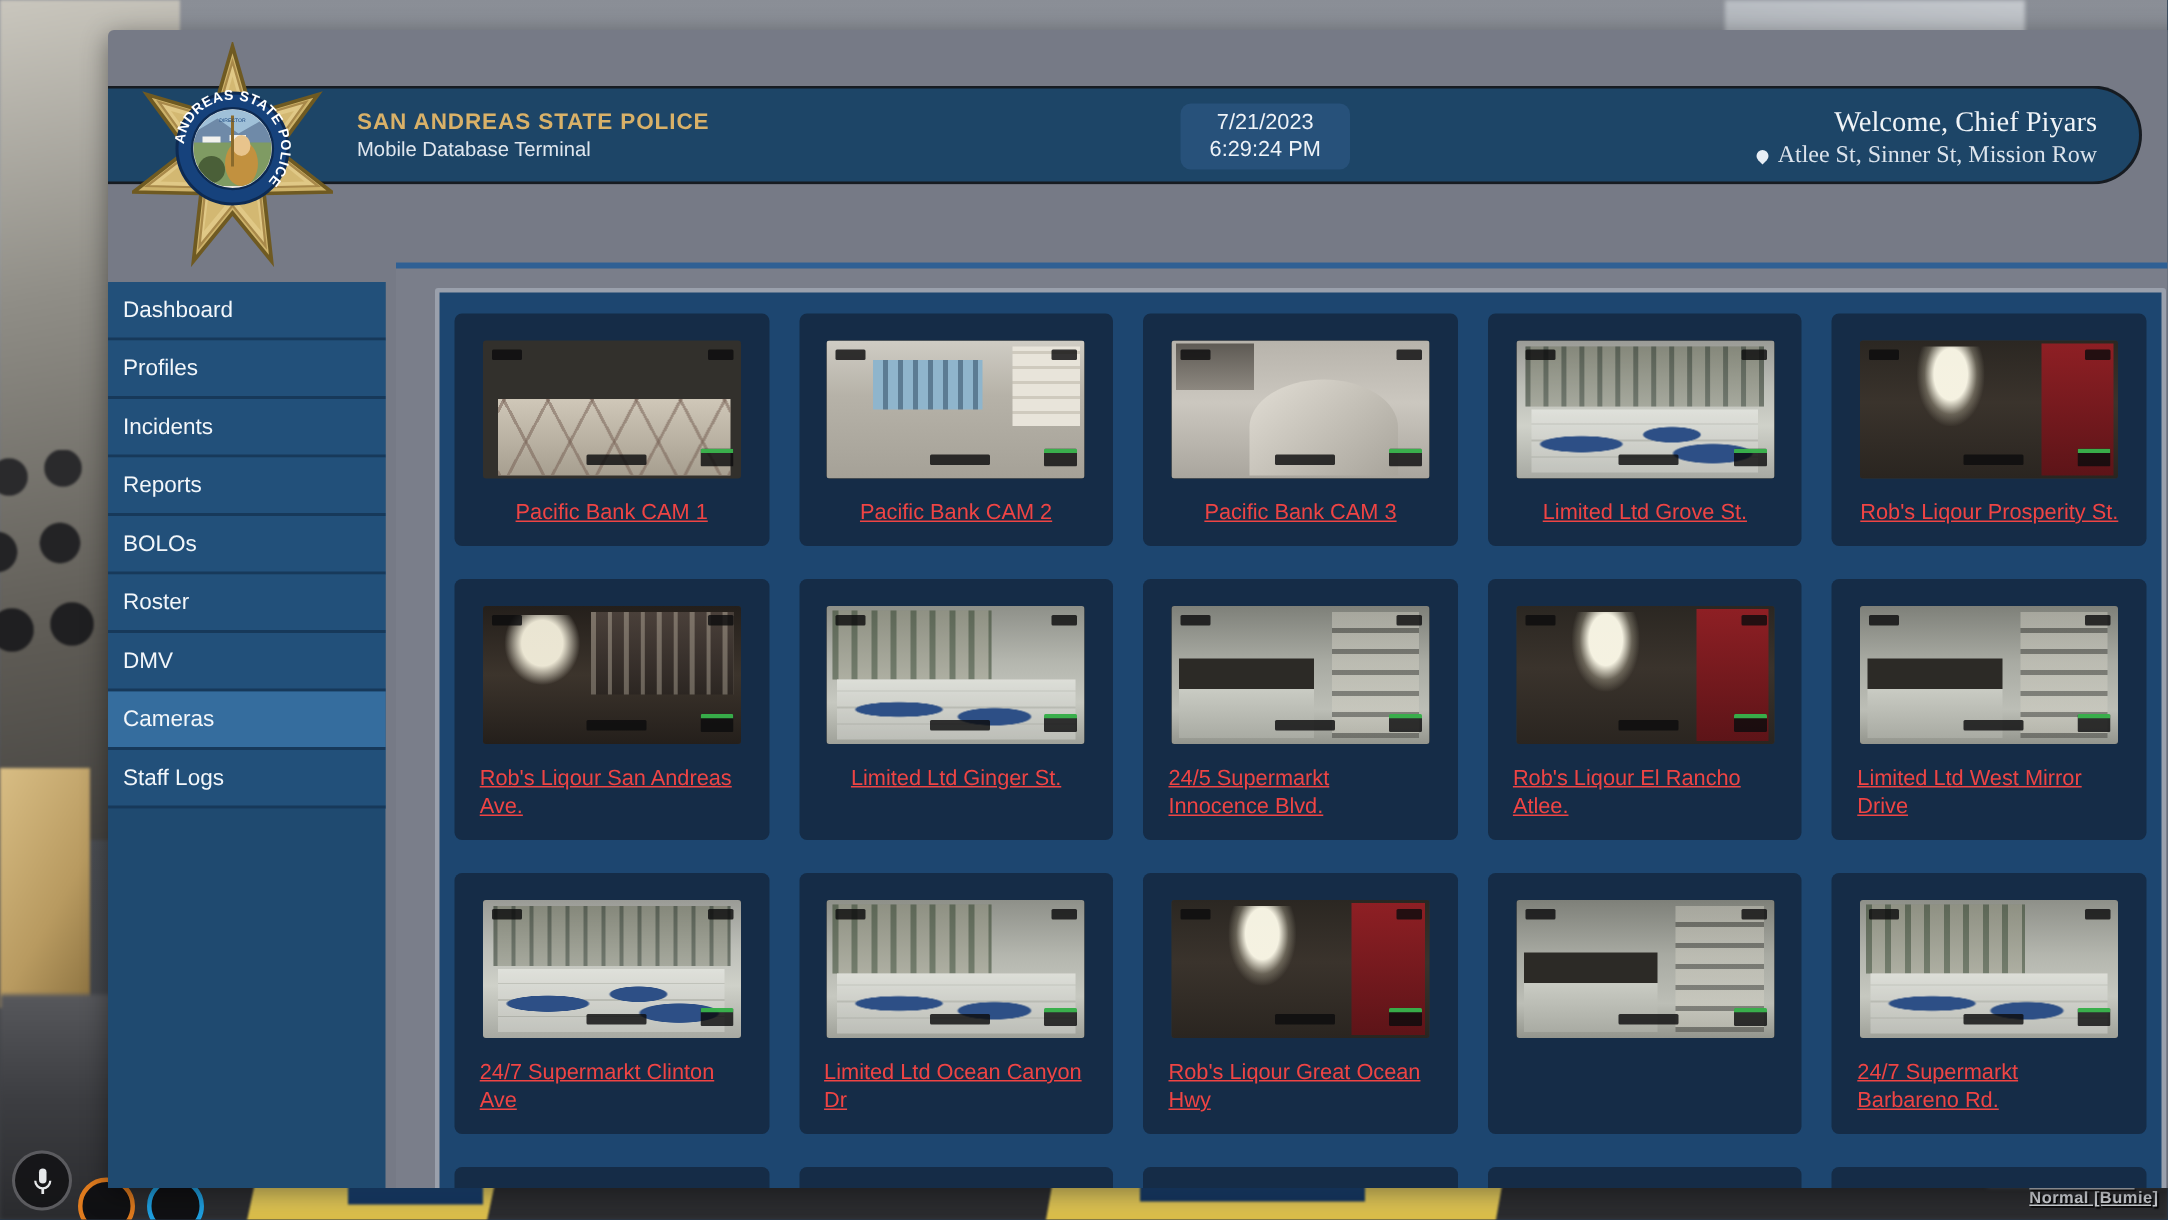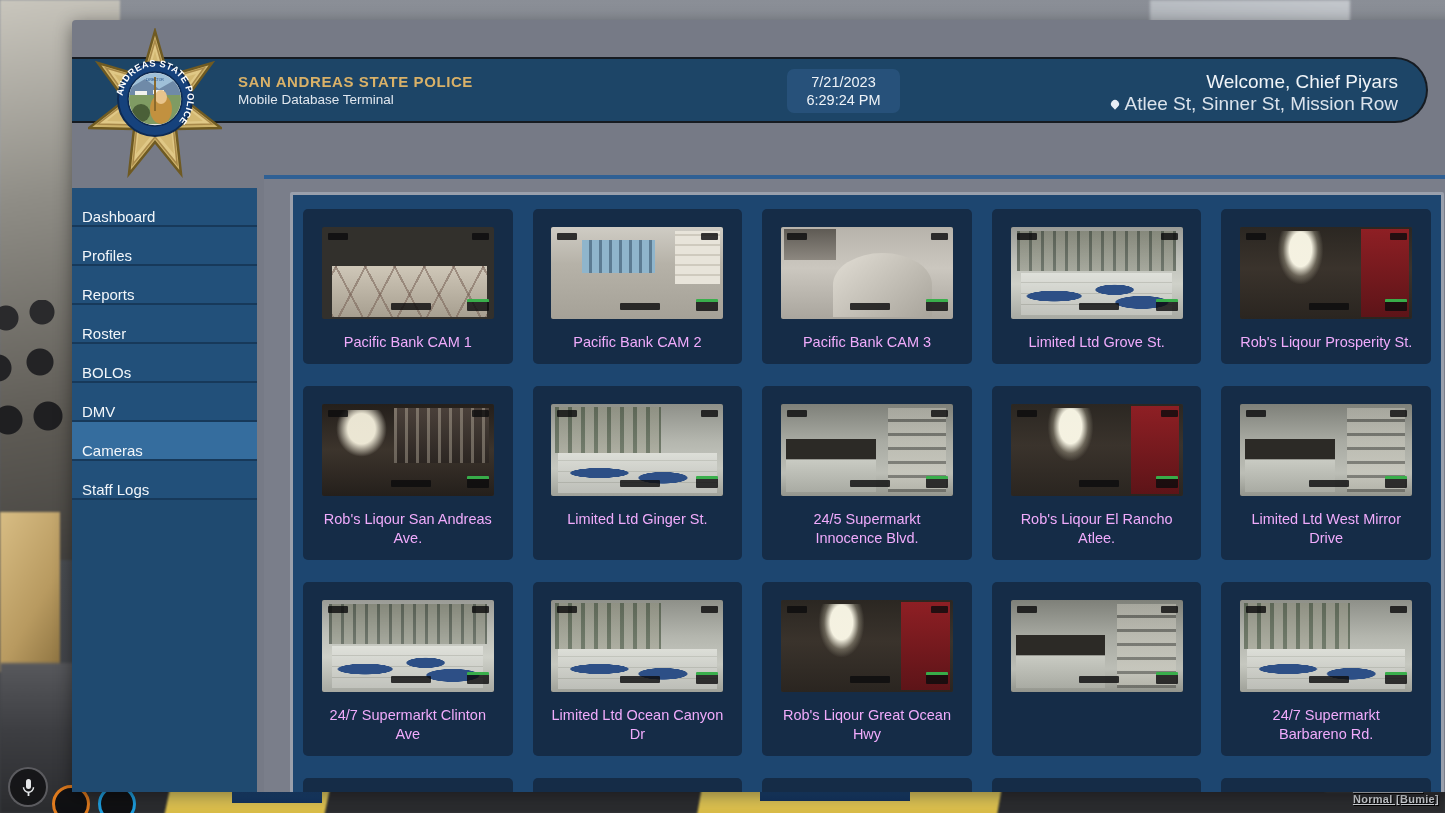--- a/index.html
+++ b/index.html
@@ -149,24 +149,25 @@
     position: absolute; left: 715px; top: 10px;
     width: 113px; height: 44px;
     background: #27517a; border-radius: 7px;
     display: flex; flex-direction: column; align-items: center; justify-content: center;
   }
   .datetime-badge div { color: #eef3f8; font-size: 14.5px; line-height: 18px; }
 
   .user-block {
     position: absolute; right: 28px; top: 10px;
     text-align: right;
+    font-family: Liberation Serif, serif;
   }
   .user-welcome { color: #f0f4f8; font-size: 19px; line-height: 25px; }
   .user-loc {
-    color: #dbe3ec; font-size: 19px; line-height: 19px;
+    color: #dbe3ec; font-size: 16px; line-height: 19px;
     display: flex; align-items: center; justify-content: flex-end; gap: 4px;
   }
   .pin-glyph {
     display: inline-block; width: 8px; height: 8px;
     background: #e8eef5; border-radius: 50% 50% 50% 0;
     transform: rotate(-45deg); margin-right: 2px;
   }
 
   
   .badge-logo {
@@ -176,21 +177,21 @@
 
   
   .mdt-body {
     position: absolute; left: 0; top: 155px; right: 0; bottom: 0;
   }
   .sidebar {
     position: absolute; left: 0; top: 13px; width: 185px; bottom: 0;
     background: #1f4a70;
   }
   .sb-item {
-    height: 39px; display: flex; align-items: flex-end;
+    height: 39px; display: flex; align-items: center;
     padding-left: 10px;
     color: #f2f6fa; font-size: 15px;
     border-bottom: 2px solid #17395a;
     background: #22507a;
   }
   .sb-item.active { background: #356d9e; }
 
   .content-outer {
     position: absolute; left: 192px; top: 0; right: 0; bottom: 0;
     background: #7a7e8a;
@@ -218,22 +219,22 @@
     display: flex; flex-direction: column; align-items: center;
   }
   .cam-thumb {
     width: 172px; height: 92px;
     border-radius: 2px;
     position: relative; overflow: hidden;
     background: #32302c;
   }
   .cam-label {
     margin-top: 14px; margin-bottom: 2px;
-    color: #f0abfc; font-size: 14.5px; line-height: 19px;
-    text-align: center; max-width: 176px;
+    color: #ef4444; font-size: 14.5px; line-height: 19px;
+    text-align: left; max-width: 176px; text-decoration: underline;
   }
 
   
   .sc { position: absolute; inset: 0; }
   .sc-bank1 {
     background:
       linear-gradient(180deg, #b9b2a6 0%, #a39c90 26%, #8e8madd 27%, #9b9488 60%, #8a8377 100%);
   }
   .sc-bank1::after {
     content: ""; position: absolute; left: 6%; top: 42%; right: 4%; bottom: 2%;
@@ -452,27 +453,30 @@
   <div class="mdt-body">
 
     <nav class="sidebar">
       <div class="sb-item">
         <span>Dashboard</span>
       </div>
       <div class="sb-item">
         <span>Profiles</span>
       </div>
       <div class="sb-item">
+        <span>Incidents</span>
+      </div>
+      <div class="sb-item">
         <span>Reports</span>
       </div>
       <div class="sb-item">
+        <span>BOLOs</span>
+      </div>
+      <div class="sb-item">
         <span>Roster</span>
-      </div>
-      <div class="sb-item">
-        <span>BOLOs</span>
       </div>
       <div class="sb-item">
         <span>DMV</span>
       </div>
       <div class="sb-item active">
         <span>Cameras</span>
       </div>
       <div class="sb-item">
         <span>Staff Logs</span>
       </div>

